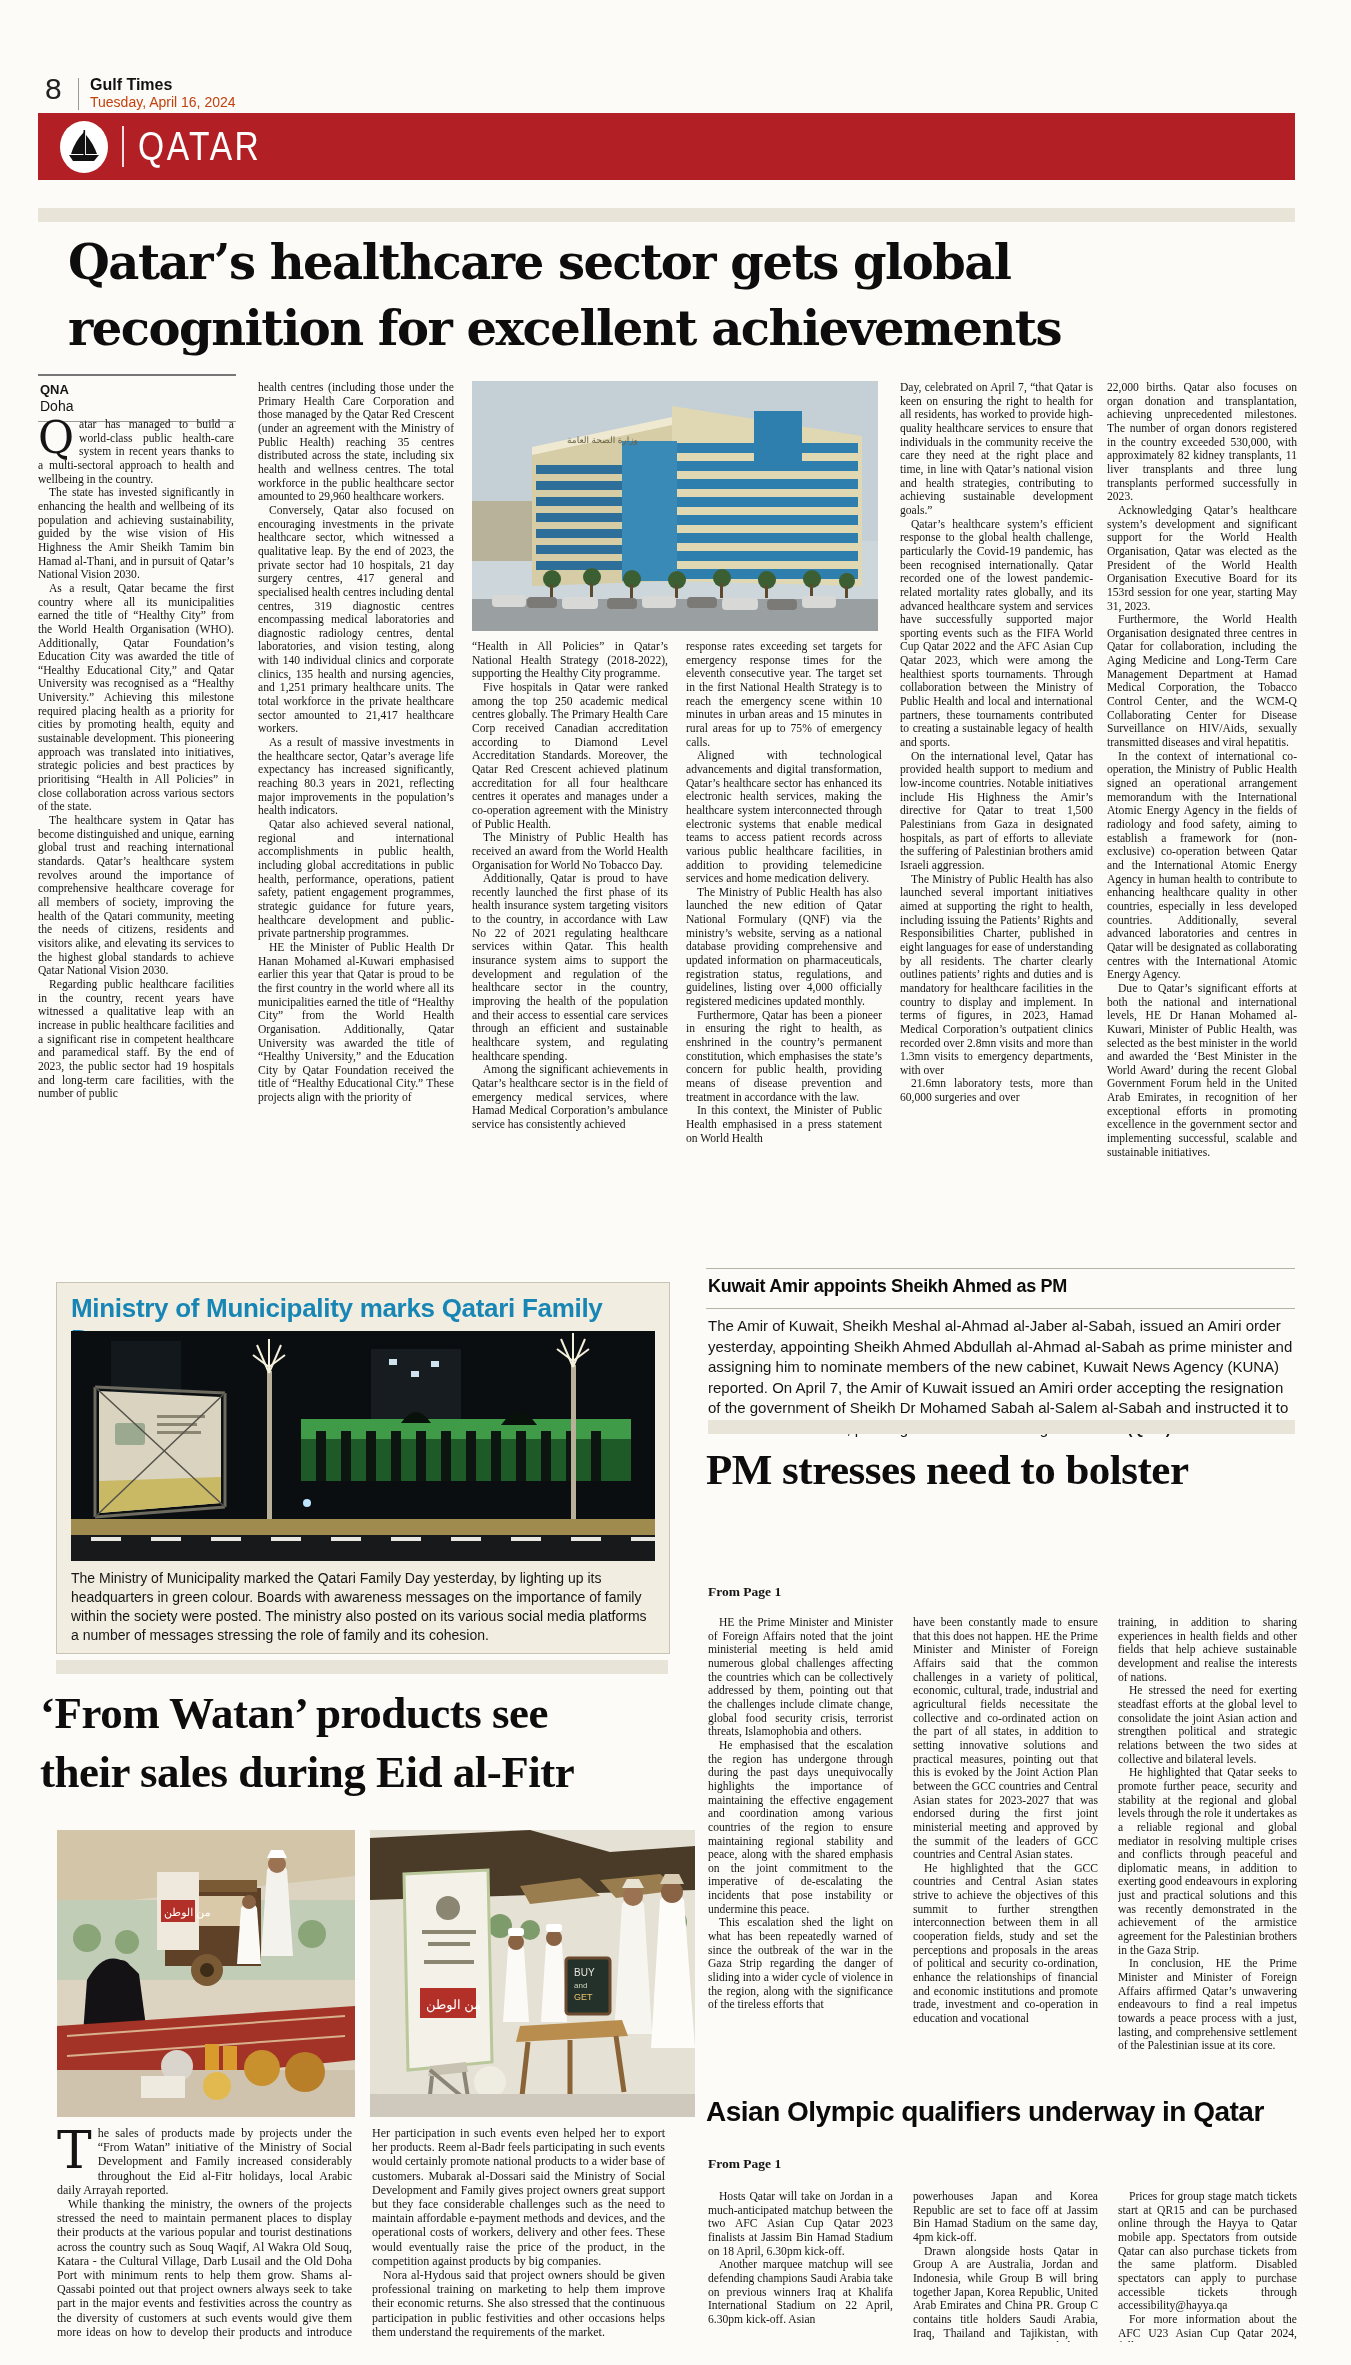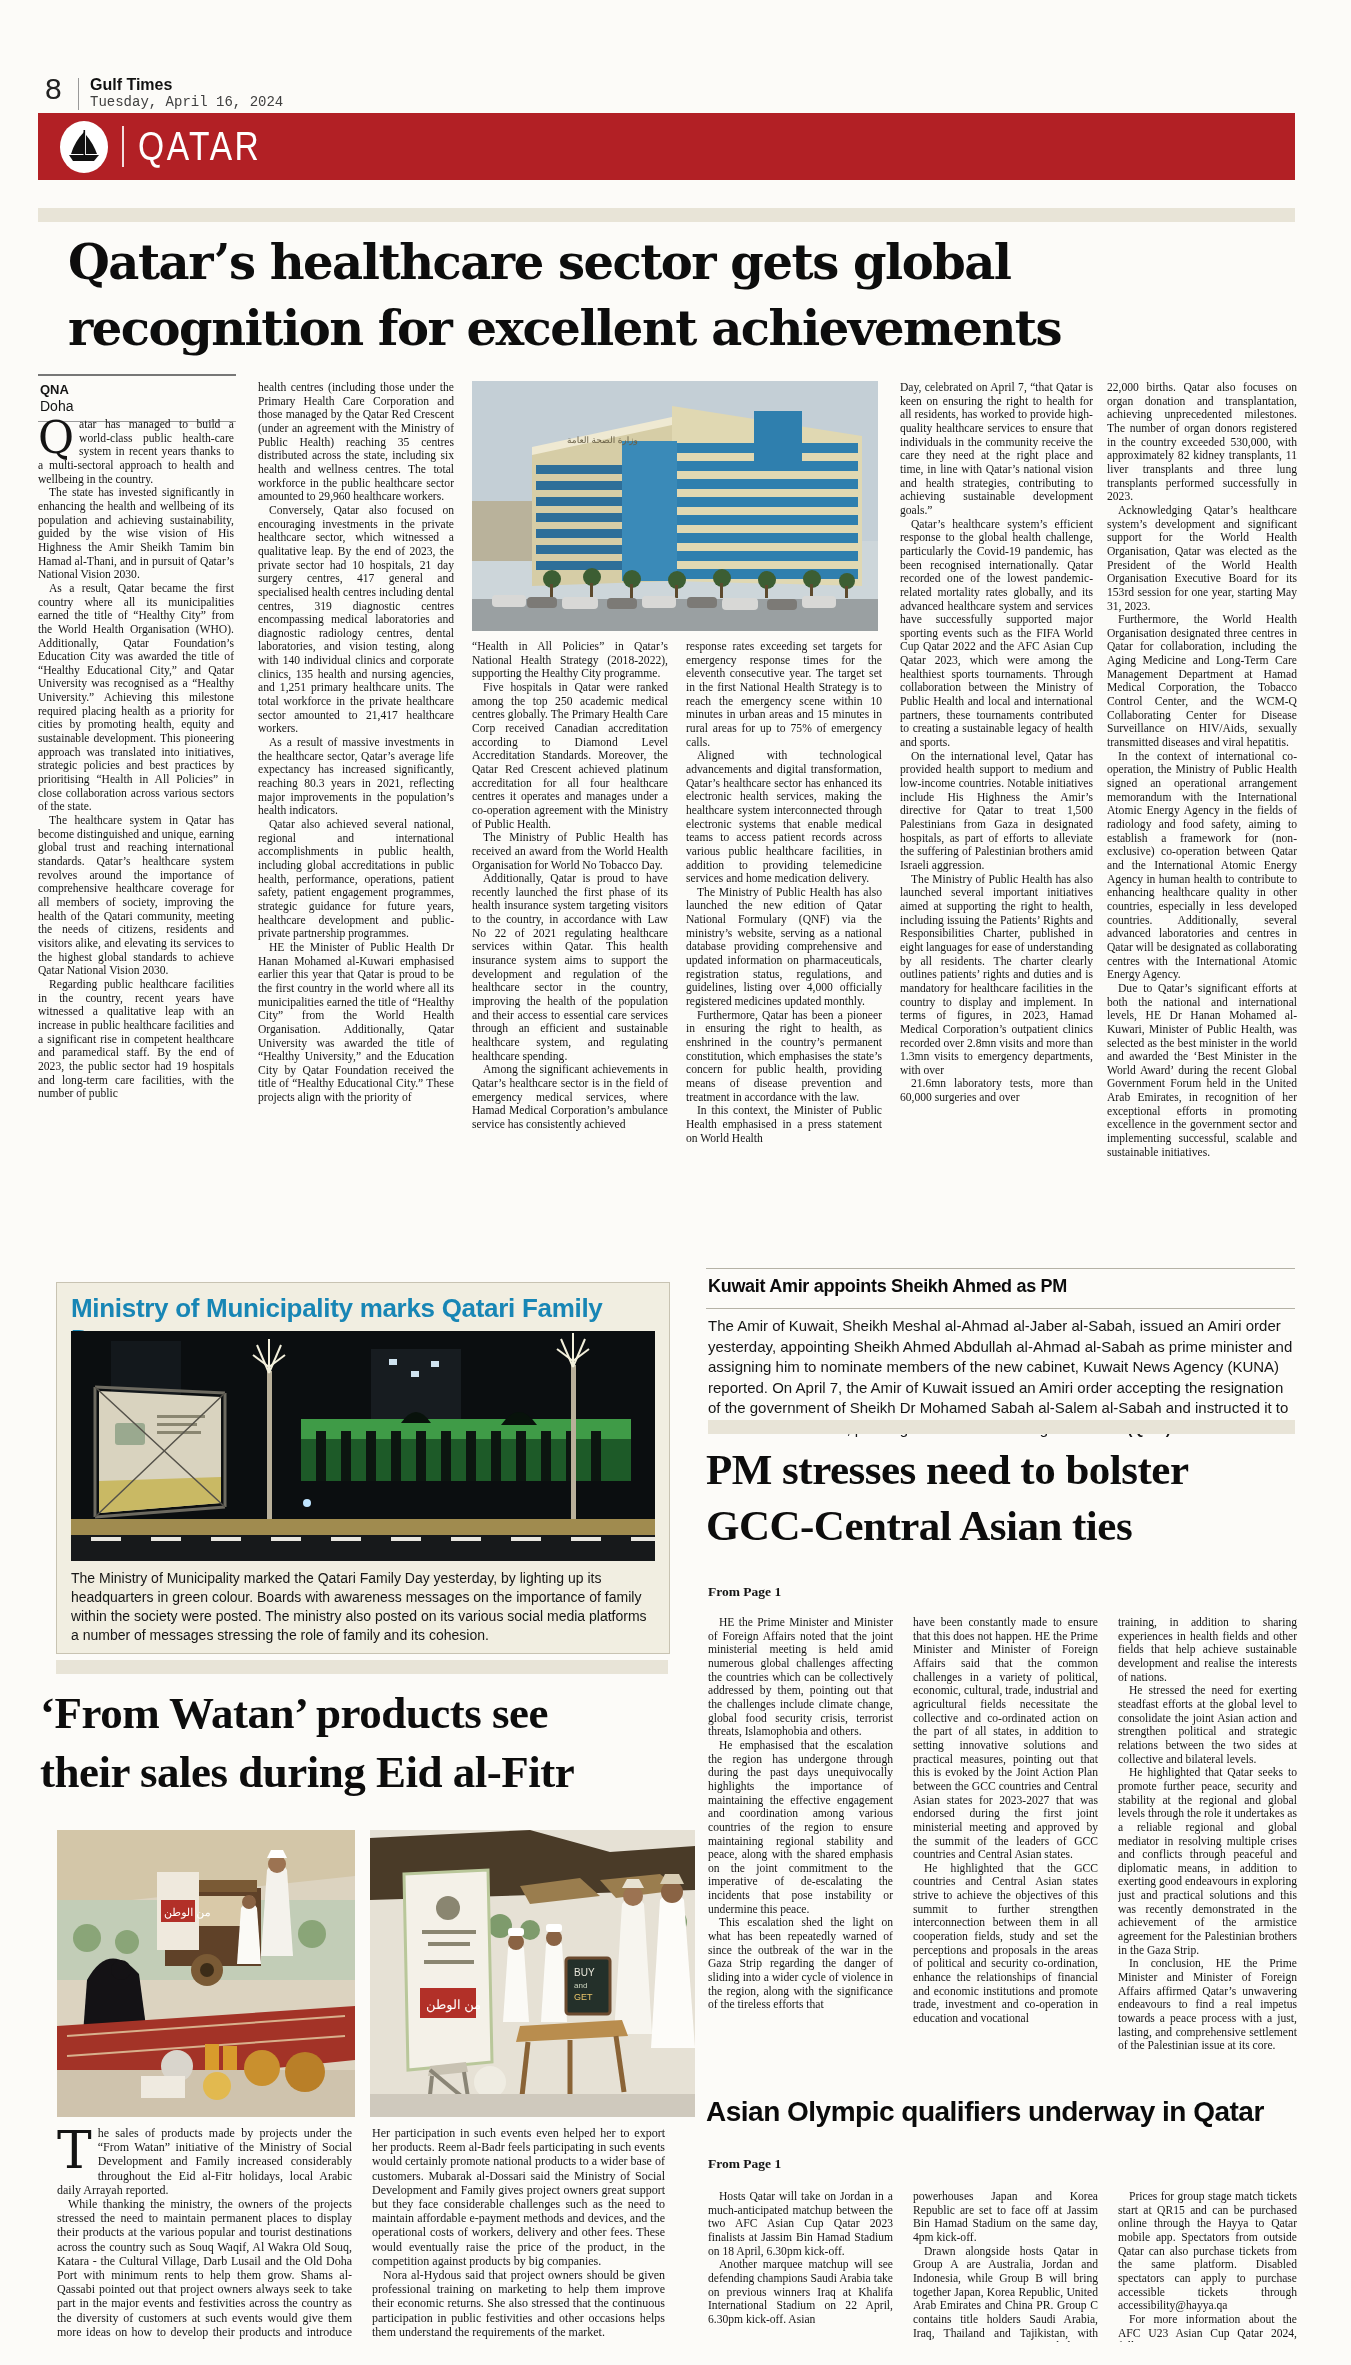--- a/index.html
+++ b/index.html
@@ -4,21 +4,21 @@
 <style>
   html,body{margin:0;padding:0;background:#d8d8d8;}
   .page{position:relative;width:1351px;height:2365px;background:#fcfbf8;margin:0 auto;
         font-family:"Liberation Serif", serif;color:#141414;overflow:hidden;}
   .abs{position:absolute;}
 
   
   .pagenum{font-family:"Liberation Sans",sans-serif;font-size:30px;font-weight:400;color:#222;}
   .mast-rule{width:1px;background:#999;}
   .paper{font-family:"Liberation Sans",sans-serif;font-size:16px;font-weight:700;color:#111;}
-  .pdate{font-family:Liberation Mono, monospace;font-size:14px;color:#404040;}
+  .pdate{font-family:Liberation Sans, sans-serif;font-size:14px;color:#c2410c;}
 
   .redbar{background:#b22025;}
   .dhow-oval{background:#fff;border-radius:50%;display:flex;align-items:center;justify-content:center;}
   .redbar-sep{width:2px;background:rgba(255,255,255,.85);}
   .sectitle{font-family:"Liberation Sans",sans-serif;color:#fff;font-size:40px;letter-spacing:3px;
             transform:scaleX(.84);transform-origin:left center;font-weight:400;}
 
   .strip{background:#e8e4d7;}
 
   .mainhead{font-family:"DejaVu Serif",serif;font-weight:700;font-size:48px;line-height:66px;
@@ -288,21 +288,20 @@
   </div>
 
   <div class="abs hr" style="left:706px;top:1268px;width:589px;"></div>
   <div class="abs kwhead" style="left:708px;top:1276px;width:589px;">Kuwait Amir appoints Sheikh Ahmed as PM</div>
   <div class="abs hr" style="left:706px;top:1308px;width:589px;"></div>
   <div class="abs kwbody" style="left:708px;top:1316px;width:589px;"><span>The Amir of Kuwait, Sheikh Meshal al-Ahmad al-Jaber al-Sabah, issued an Amiri order yesterday, appointing Sheikh Ahmed Abdullah al-Ahmad al-Sabah as prime minister and assigning him to nominate members of the new cabinet, Kuwait News Agency (KUNA) reported. On April 7, the Amir of Kuwait issued an Amiri order accepting the resignation of the government of Sheikh Dr Mohamed Sabah al-Salem al-Sabah and instructed it to function as caretaker, pending formation of a new government. </span><b>(QNA)</b></div>
 
   <div class="abs strip" style="left:708px;top:1420px;width:587px;height:14px;"></div>
   <div class="abs subhead-serif" style="left:706px;top:1442px;width:600px;">
     <div>PM stresses need to bolster</div>
-    <div>GCC-Central Asian ties</div>
   </div>
   <div class="abs frompage" style="left:708px;top:1584px;">From Page 1</div>
 
   <div class="abs col" style="left:708px;top:1616px;width:185px;height:470px;">
       <p class="para">HE the Prime Minister and Minister of Foreign Affairs noted that the joint ministerial meeting is held amid numerous global challenges affecting the countries which can be collectively addressed by them, pointing out that the challenges include climate change, global food security crisis, terrorist threats, Islamophobia and others.</p>
       <p class="para">He emphasised that the escalation the region has undergone through during the past days unequivocally highlights the importance of maintaining the effective engagement and coordination among various countries of the region to ensure maintaining regional stability and peace, along with the shared emphasis on the joint commitment to the imperative of de-escalating the incidents that pose instability or undermine this peace.</p>
       <p class="para">This escalation shed the light on what has been repeatedly warned of since the outbreak of the war in the Gaza Strip regarding the danger of sliding into a wider cycle of violence in the region, along with the significance of the tireless efforts that</p>
     </div>
   <div class="abs col" style="left:913px;top:1616px;width:185px;height:470px;">
       <p class="para cont">have been constantly made to ensure that this does not happen. HE the Prime Minister and Minister of Foreign Affairs said that the common challenges in a variety of political, economic, cultural, trade, industrial and agricultural fields necessitate the collective and co-ordinated action on the part of all states, in addition to setting innovative solutions and practical measures, pointing out that this is evoked by the Joint Action Plan between the GCC countries and Central Asian states for 2023-2027 that was endorsed during the first joint ministerial meeting and approved by the summit of the leaders of GCC countries and Central Asian states.</p>

